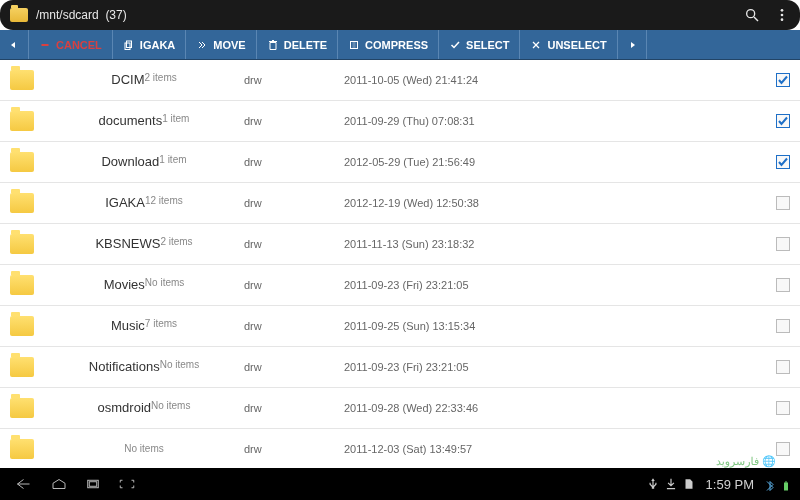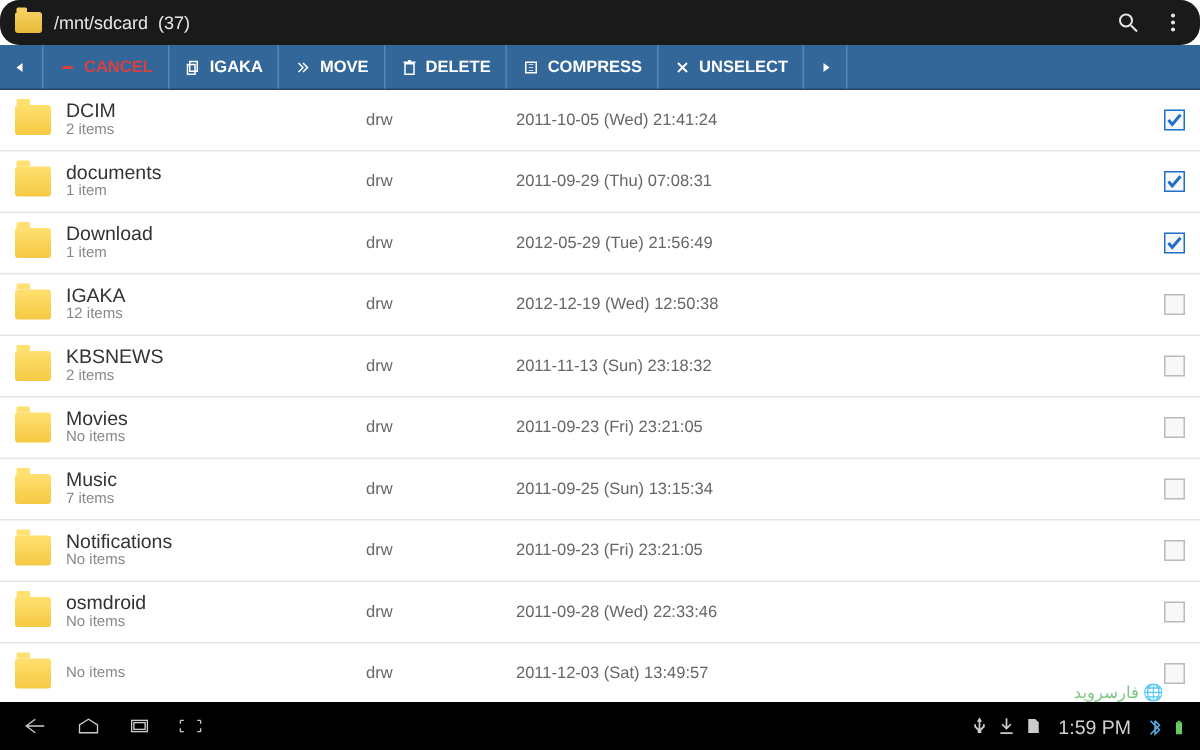--- a/index.html
+++ b/index.html
@@ -16,21 +16,21 @@
     .toolbar { background: #336699; display: flex; height: 30px; border-bottom: 1px solid #224466; }
     .toolbar-btn { display: flex; align-items: center; justify-content: center; padding: 0 10px; color: #fff; font-size: 11px; font-weight: bold; border-right: 1px solid #5a86b3; cursor: pointer; gap: 5px; }
     .toolbar-btn.nav { padding: 0 8px; }
     .toolbar-btn .cancel-text { color: #d94040; }
     .toolbar-btn svg { width: 12px; height: 12px; }
     
     .file-list { flex: 1; overflow-y: auto; background: #fff; }
     .file-row { display: flex; align-items: center; padding: 4px 10px 5px 10px; border-bottom: 1px solid #e5e5e5; height: 41px; }
     .file-row .folder-ic { width: 24px; height: 20px; background: linear-gradient(180deg, #ffe070 0%, #f5c942 100%); border-radius: 2px; position: relative; margin-right: 10px; flex-shrink: 0; }
     .file-row .folder-ic::before { content: ''; position: absolute; top: -4px; left: 1px; width: 9px; height: 4px; background: #ffe070; border-radius: 1px 1px 0 0; }
-    .file-row .name-col { width: 200px; display: flex; flex-direction: column; justify-content: center; }
+    .file-row .name-col { width: 200px; display: flex; flex-direction: row; justify-content: center; }
     .file-row .file-name { font-size: 13px; color: #333; line-height: 1.2; }
     .file-row .file-sub { font-size: 10px; color: #888; line-height: 1.2; }
     .file-row .perm-col { width: 100px; font-size: 11px; color: #666; }
     .file-row .date-col { width: 220px; font-size: 11px; color: #666; }
     .file-row .check-col { margin-left: auto; }
     .file-row .checkbox { width: 14px; height: 14px; border: 1px solid #bbb; background: #f8f8f8; cursor: pointer; display: flex; align-items: center; justify-content: center; }
     .file-row .checkbox.checked { border-color: #1e6fc7; }
     .file-row .checkbox svg { width: 12px; height: 12px; }
     
     .nav-bar { background: #000; height: 28px; display: flex; align-items: center; padding: 16px 8px; }
@@ -99,20 +99,26 @@
   <div class="toolbar-btn">
     <svg viewBox="0 0 24 24" fill="#fff">
         <rect x="5" y="5" width="14" height="14" fill="none" stroke="#fff" stroke-width="2"></rect>
         <line x1="9" y1="8" x2="15" y2="8" stroke="#fff"></line>
         <line x1="9" y1="12" x2="15" y2="12" stroke="#fff"></line>
         <line x1="9" y1="16" x2="15" y2="16" stroke="#fff"></line>
       </svg>
     <span>COMPRESS</span>
   </div>
   <div class="toolbar-btn">
+    <svg viewBox="0 0 24 24" fill="none" stroke="#fff" stroke-width="3">
+        <path d="M5 12l5 5L20 6"></path>
+      </svg>
+    <span>SELECT</span>
+  </div>
+  <div class="toolbar-btn">
     <svg viewBox="0 0 24 24" fill="none" stroke="#fff" stroke-width="2.5">
         <line x1="6" y1="6" x2="18" y2="18"></line>
         <line x1="18" y1="6" x2="6" y2="18"></line>
       </svg>
     <span>UNSELECT</span>
   </div>
   <div class="toolbar-btn nav">
     <svg viewBox="0 0 24 24" fill="#fff">
         <path d="M10 6l8 6-8 6z"></path>
       </svg>

